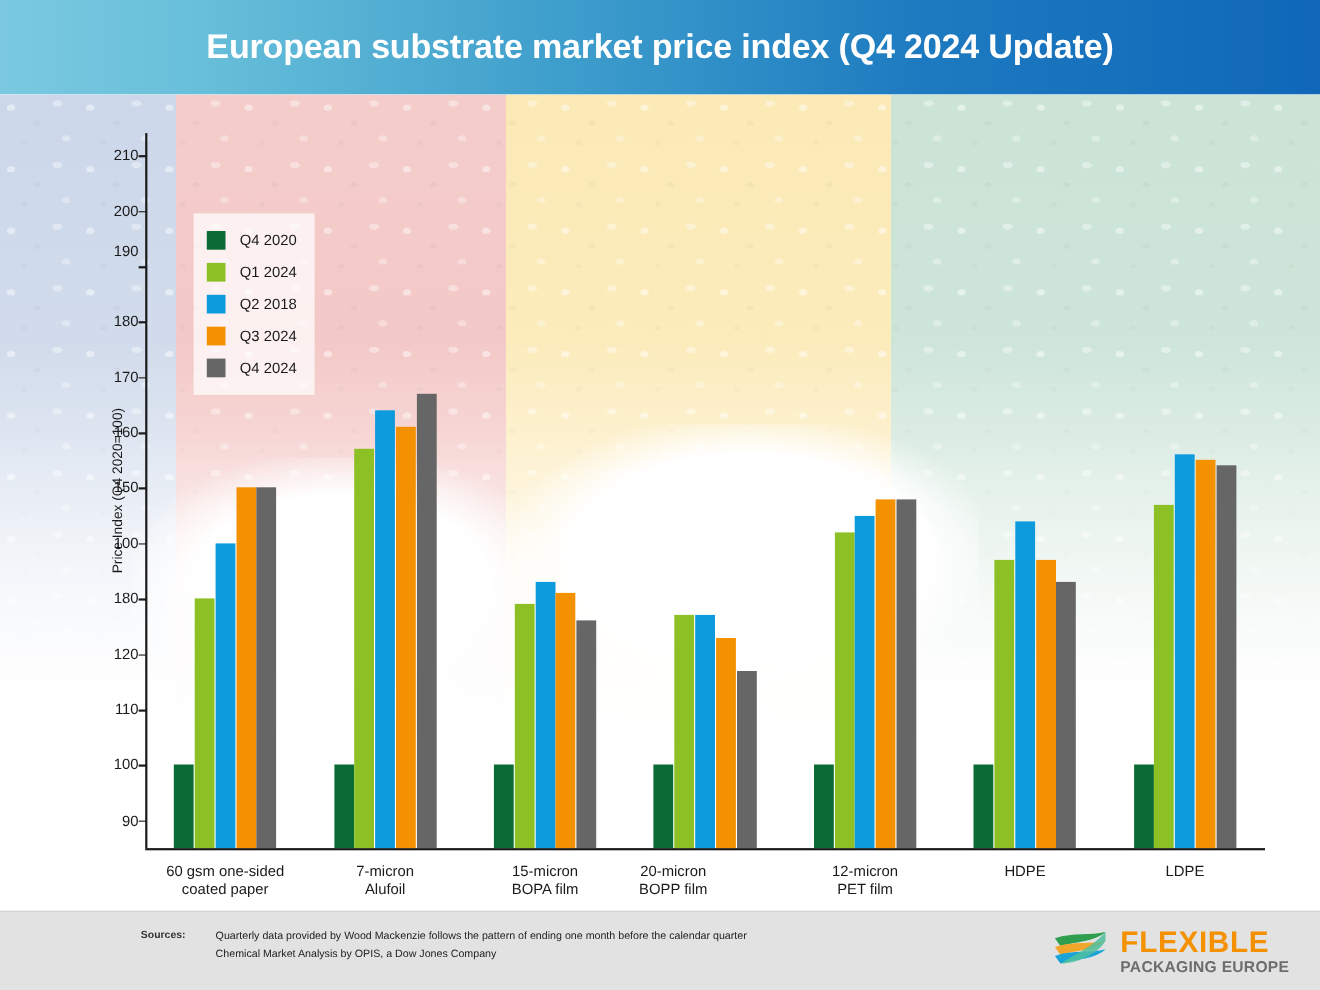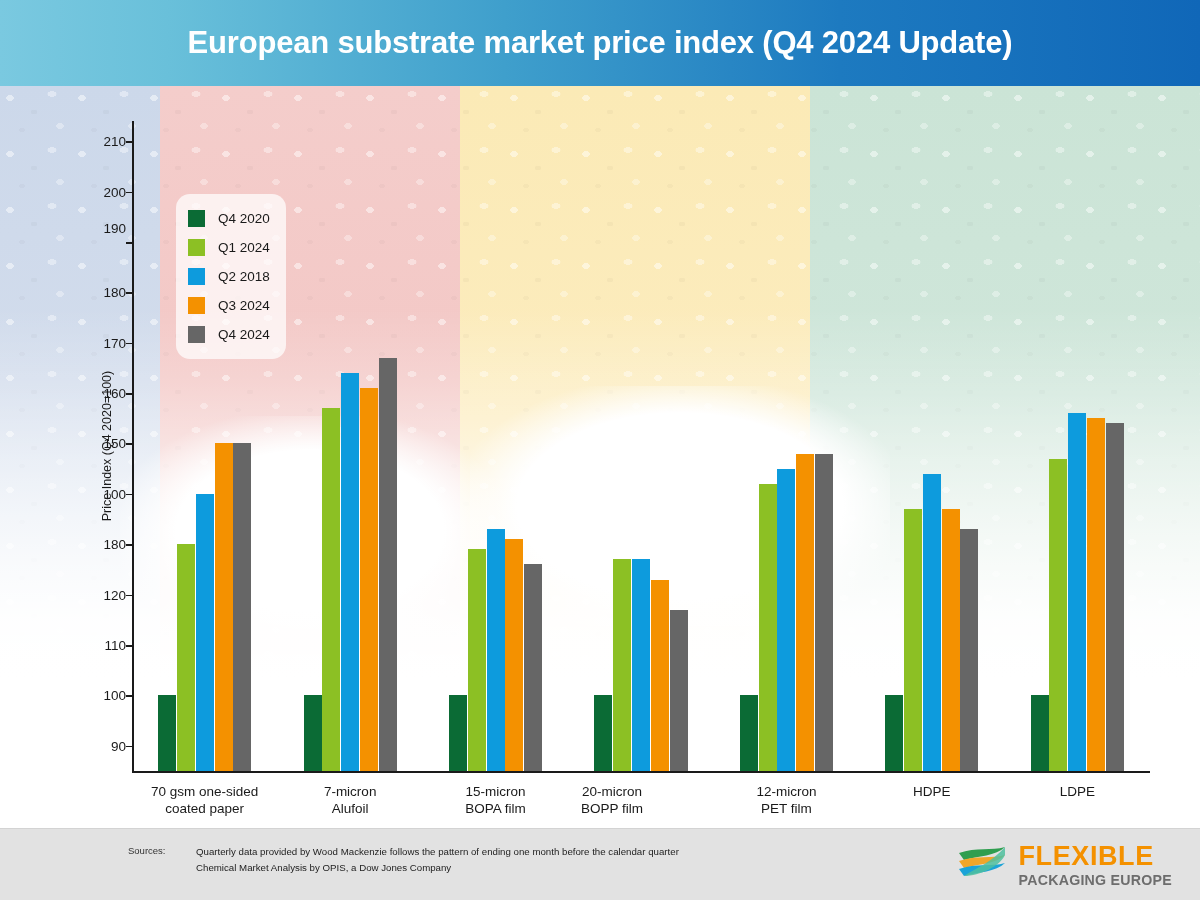--- a/index.html
+++ b/index.html
@@ -110,37 +110,37 @@
     position: absolute; top: 662px;
     text-align: center; font-size: 13.5px; color: #1a1a1a; line-height: 1.28;
     transform: translateX(-50%);
     width: 170px;
   }
 
   
   .legend {
     position: absolute; left: 176px; top: 108px;
     background: rgba(255,255,255,.72);
-    border-radius: 14px;
+    border-radius: 0;
     padding: 10px 16px 10px 12px;
   }
   .legend-row { display: flex; align-items: center; height: 29px; }
   .legend-swatch { width: 17px; height: 17px; margin-right: 13px; flex: 0 0 auto; }
   .legend-label { font-size: 13.5px; color: #1a1a1a; white-space: nowrap; }
 
   
   .footer {
     position: absolute; left: 0; top: 828px;
     width: 1200px; height: 72px;
     background: #e2e2e2;
     border-top: 1px solid #d3d3d3;
   }
   .src-label {
     position: absolute; left: 128px; top: 16px;
-    font-size: 9.5px; color: #333; font-weight: normal;
+    font-size: 9.5px; color: #333; font-weight: bold;
   }
   .src-lines {
     position: absolute; left: 196px; top: 15px;
     font-size: 9.7px; color: #222; line-height: 1.62;
   }
   .logo {
     position: absolute; right: 28px; top: 14px;
     display: flex; align-items: center; gap: 10px;
   }
   .logo-mark { width: 52px; height: 42px; flex: 0 0 auto; }
@@ -251,21 +251,21 @@
           <div class="group" style="left: 898.686px; width: 93.2px;">
             <div class="bar" title="Q4 2020: 100" style="left: 0px; height: 75.5814px; background: rgb(11, 107, 53); width: 18px;"></div>
             <div class="bar" title="Q1 2024: 147" style="left: 18.8px; height: 312.403px; background: rgb(140, 192, 36); width: 18px;"></div>
             <div class="bar" title="Q2 2024: 156" style="left: 37.6px; height: 357.752px; background: rgb(13, 155, 221); width: 18px;"></div>
             <div class="bar" title="Q3 2024: 155" style="left: 56.4px; height: 352.713px; background: rgb(244, 145, 0); width: 18px;"></div>
             <div class="bar" title="Q4 2024: 154" style="left: 75.2px; height: 347.674px; background: rgb(102, 102, 102); width: 18px;"></div>
           </div>
         </div>
       <div id="catlabels">
           <div class="cat-label" style="left: 72.7143px;">
-            <div>70 gsm one-sided</div>
+            <div>60 gsm one-sided</div>
             <div>coated paper</div>
           </div>
           <div class="cat-label" style="left: 218.143px;">
             <div>7-micron</div>
             <div>Alufoil</div>
           </div>
           <div class="cat-label" style="left: 363.571px;">
             <div>15-micron</div>
             <div>BOPA film</div>
           </div>

